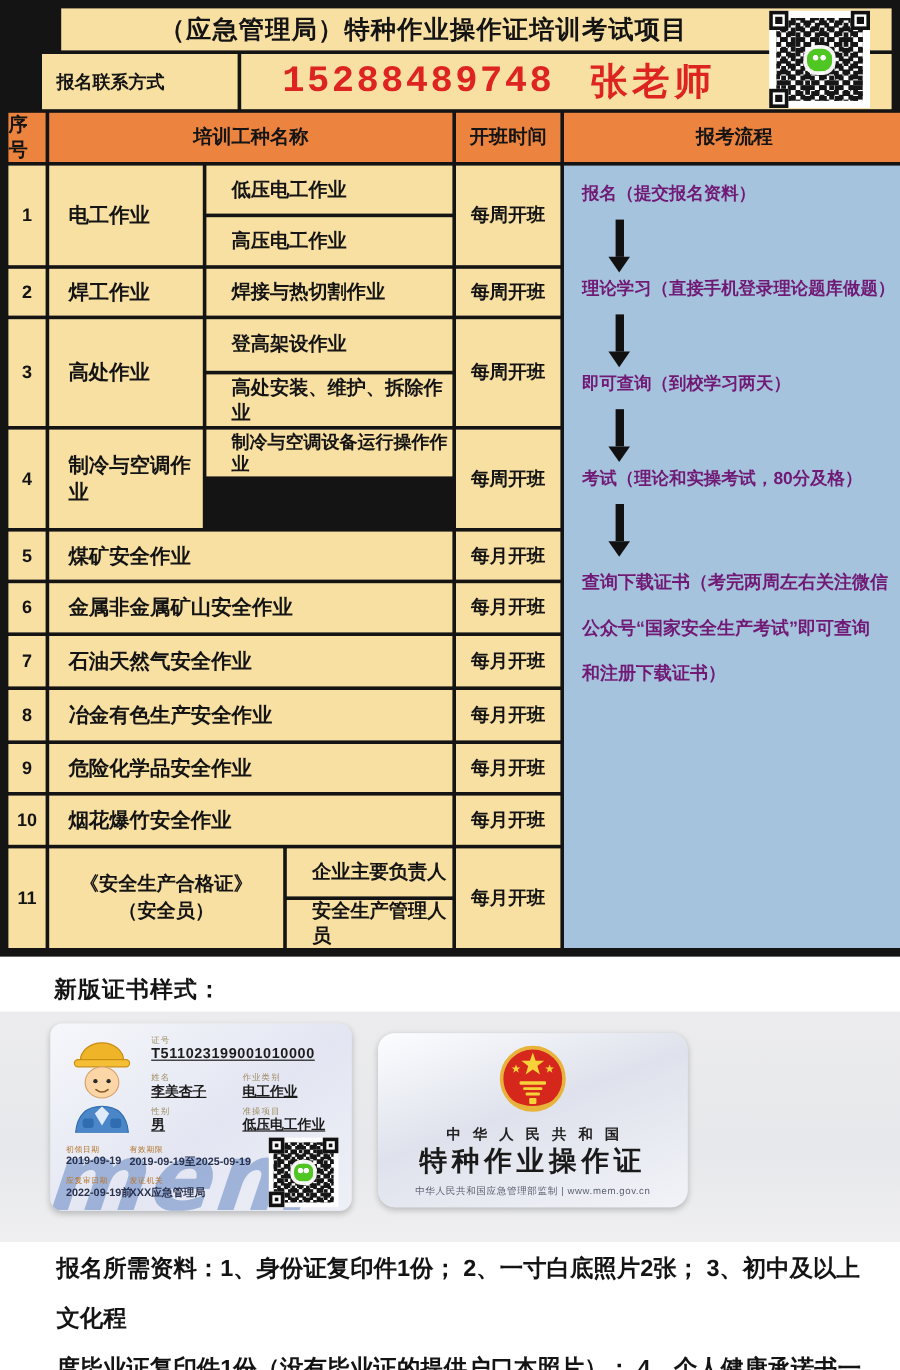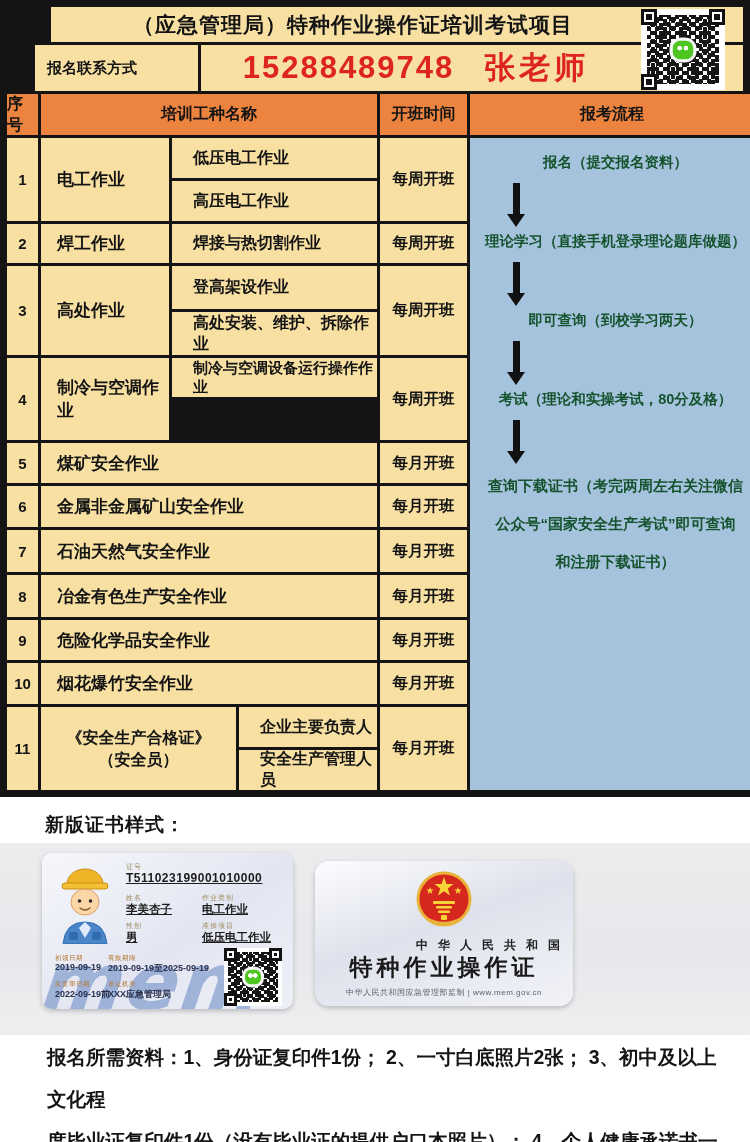--- a/index.html
+++ b/index.html
@@ -25,21 +25,21 @@
   .contact-row { display: flex; gap: 3px; height: 46px; }
   .contact-label {
     width: 163px; background: #f8e0a3;
     display: flex; align-items: center; padding-left: 12px;
     font-weight: 700; font-size: 15px; margin-left: 28px;
   }
   .contact-value {
     flex: 1; background: #f8e0a3;
     display: flex; align-items: center; justify-content: center;
     padding-right: 112px;
-    font-family: Liberation Sans, sans-serif;
+    font-family: Liberation Mono, monospace;
     font-weight: 700; font-size: 31px; color: #dd2420; letter-spacing: 2px;
   }
   .contact-value .teacher { margin-left: 30px; letter-spacing: 4px; }
 
   
   .grid {
     display: grid; gap: 3px; background: #141414;
     grid-template-columns: 31px 128px 64px 138px 87px 1fr;
     grid-template-rows: 41px 40px 40px 39px 43px 43px 39px 40px 40px 41px 42px 42px 40px 41px 40px 40px;
   }
@@ -47,21 +47,21 @@
   .hd { background: #ec833e; justify-content: center; font-weight: 700; font-size: 16px; }
   .num { justify-content: center; font-weight: 700; font-size: 15px; }
   .gname { padding-left: 16px; font-weight: 700; font-size: 17px; }
   .sub { padding-left: 21px; font-weight: 700; font-size: 16px; }
   .sched { justify-content: center; font-weight: 700; font-size: 15.5px; }
   .center-2l { flex-direction: column; justify-content: center; padding: 0; text-align: center; }
   .center-2l span { display:block; font-weight:700; font-size:16px; line-height:1.35; }
 
   
   .flow { grid-column: 6; grid-row: 2 / span 15; background: #a6c3de; display: block; padding: 13px 8px 0 15px; }
-  .fstep { font-weight: 700; font-size: 14.5px; color: #14532d; line-height: 22px; white-space: nowrap; text-align: center; }
+  .fstep { font-weight: 700; font-size: 14.5px; color: #701a75; line-height: 22px; white-space: nowrap; }
   .fstep.l5 { white-space: normal; line-height: 38px; font-size: 15px; }
   .farrow {
     width: 7px; height: 31px; background: #111;
     margin: 10px 0 16px 28px; position: relative;
   }
   .farrow::after {
     content: ""; position: absolute; top: 100%; left: -6px;
     border: 9px solid transparent; border-top: 13px solid #111;
   }
 
@@ -117,21 +117,21 @@
   .bval   { position:absolute; font-size:9px; font-weight:700; color:#27304d; white-space:nowrap; }
 
   .card2 {
     position:absolute; left:315px; top:861px; width:258px; height:145px;
     border-radius:14px; overflow:hidden;
     background: linear-gradient(160deg,#fcfdff 0%, #dfe2ec 45%, #f2f3f8 100%);
     box-shadow: 0 2px 5px rgba(0,0,0,.22);
   }
   .emblem { position:absolute; left:50%; top:7px; transform:translateX(-50%); }
   .country { position:absolute; left:0; top:76px; width:100%; text-align:center;
-             font-weight:700; font-size:12px; letter-spacing:10px; text-indent:10px; color:#222;margin-left:44px; }
+             font-weight:700; font-size:12px; letter-spacing:10px; text-indent:10px; color:#222; }
   .cert-title { position:absolute; left:0; top:91px; width:100%; text-align:center;
                 font-weight:700; font-size:23px; letter-spacing:4px; color:#1a1a1a; }
   .cert-footer { position:absolute; left:0; top:126px; width:100%; text-align:center;
                  font-size:8px; color:#5a5f6e; letter-spacing:.5px; }
 
   
   .footer-note { position:absolute; left:47px; top:1036px; width:672px;
                  font-weight:700; font-size:19.5px; line-height:42px; color:#141414; }
 </style>
 </head>

